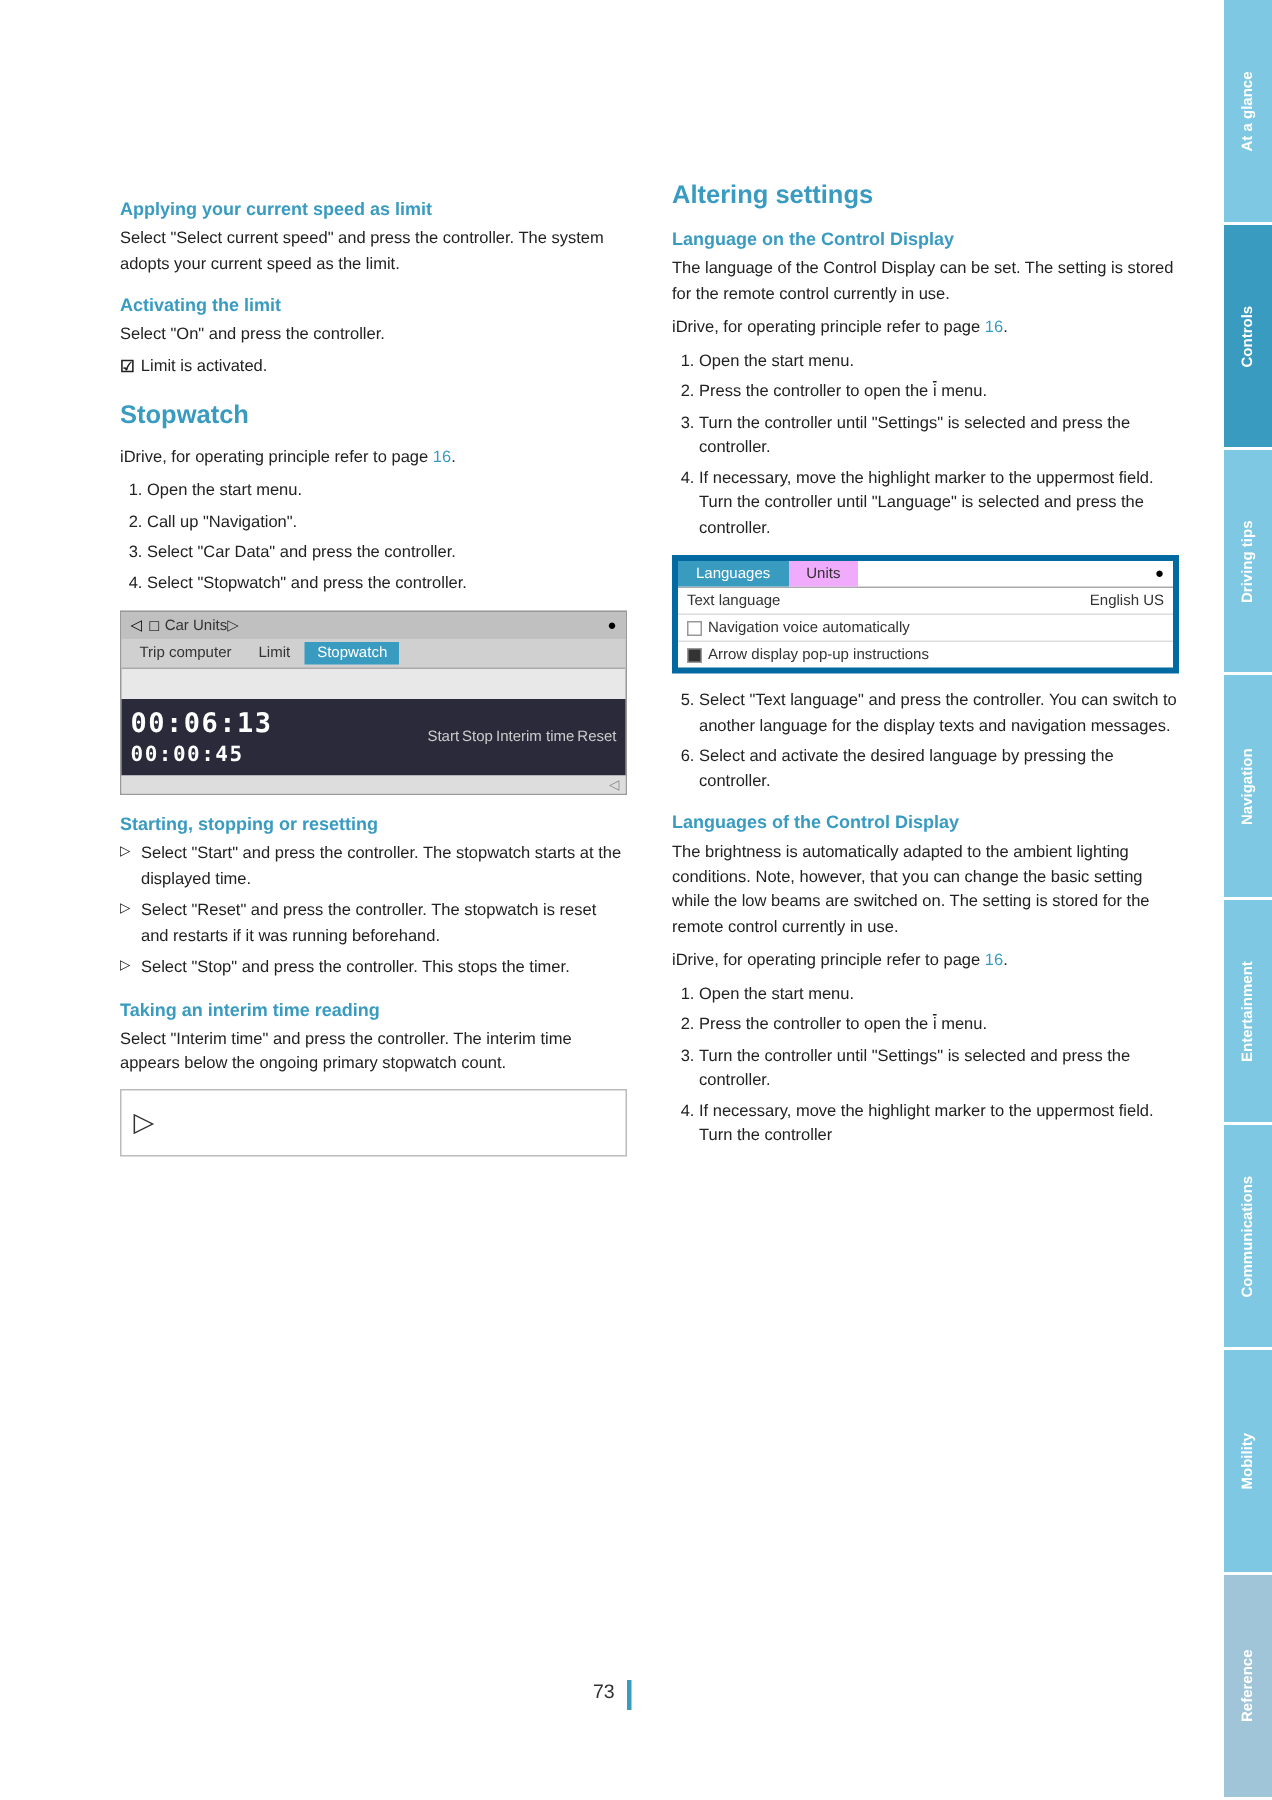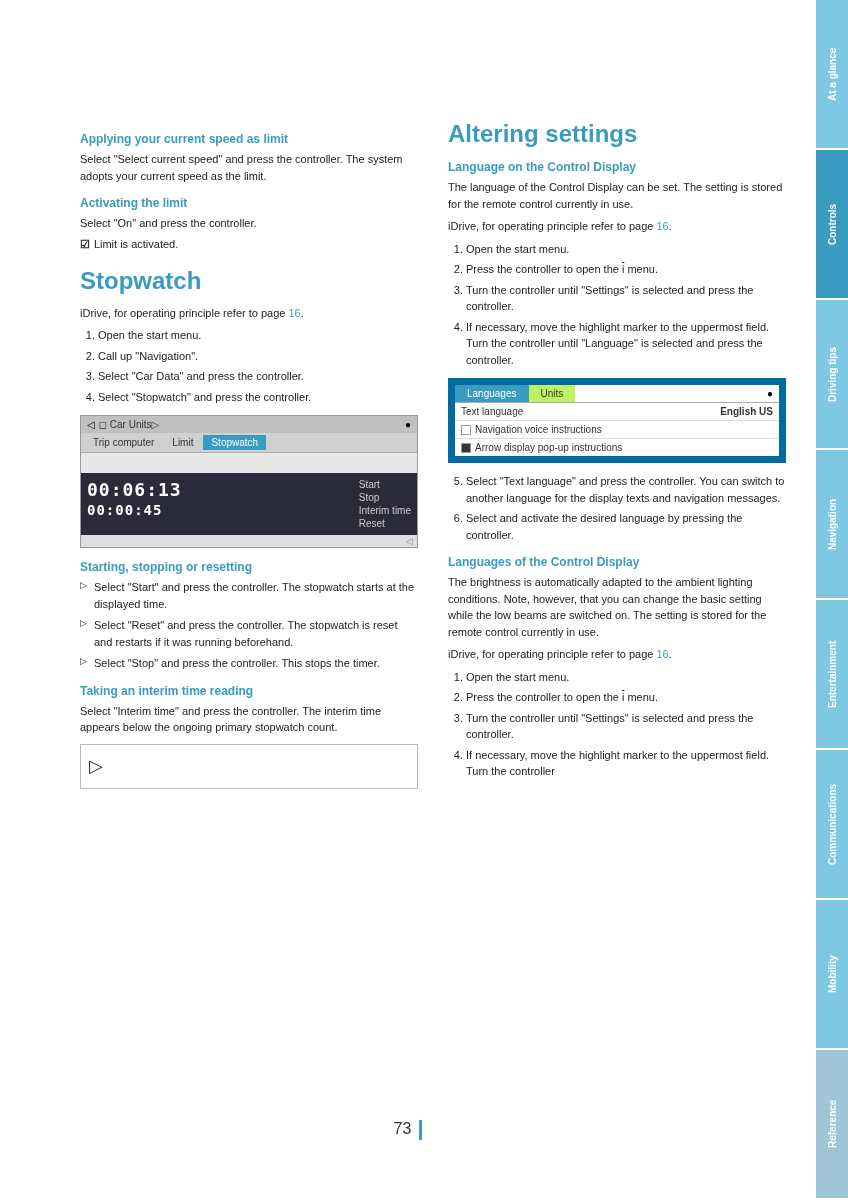--- a/index.html
+++ b/index.html
@@ -56,21 +56,21 @@
     }
     .sidebar-tab.active {
       background: #3a9bc1;
     }
     .sidebar-tab:last-child {
       background: #a0c4d8;
     }
 
     h2.section-title {
       color: #3a9bc1;
-      font-size: 24px;
+      font-size: 17px;
       font-weight: bold;
       margin-bottom: 10px;
     }
     h3.subsection-title {
       color: #3a9bc1;
       font-size: 12px;
       font-weight: bold;
       margin-bottom: 5px;
       margin-top: 12px;
     }
@@ -174,59 +174,60 @@
     }
     .sw-time {
       font-size: 18px;
       font-weight: bold;
       color: #fff;
       letter-spacing: 1px;
       font-family: monospace;
     }
     .sw-controls {
       display: flex;
-      flex-direction: column;
+      flex-direction: row;
       justify-content: center;
       gap: 2px;
       margin-left: auto;
+      align-items: center;
     }
     .sw-control-item {
       font-size: 10px;
       color: #ccc;
     }
     .sw-small-text {
       font-size: 9px;
       color: #888;
       text-align: right;
       padding: 1px 4px;
       background: #ddd;
     }
 
     
     .lang-table {
-      border: 7px solid #0369a1;
+      border: 4px solid #0369a1;
       margin: 10px 0;
       width: 100%;
       font-size: 10px;
     }
     .lang-table-header {
       display: flex;
       background: #fff;
       border-bottom: 1px solid #aaa;
     }
     .lang-tab-btn {
       padding: 3px 12px;
       font-size: 10px;
       background: #3a9bc1;
       color: #fff;
       border: none;
       cursor: pointer;
     }
     .lang-tab-btn.inactive {
-      background: #bef264;
+      background: #f0abfc;
       color: #333;
     }
     .lang-tab-star {
       margin-left: auto;
       padding: 3px 6px;
     }
     .lang-table-row {
       display: flex;
       padding: 3px 6px;
       border-bottom: 1px solid #ddd;
@@ -236,21 +237,20 @@
       border-bottom: none;
     }
     .lang-row-label {
       flex: 1;
       font-size: 10px;
       color: #333;
     }
     .lang-row-value {
       font-size: 10px;
       color: #333;
-      font-weight: bold;
     }
     .lang-checkbox {
       width: 10px;
       height: 10px;
       border: 1px solid #999;
       margin-right: 4px;
       display: inline-block;
     }
     .lang-checkbox.checked {
       background: #333;
@@ -272,21 +272,21 @@
       color: #333;
       min-width: 20px;
     }
     .page-footer {
       position: absolute;
       bottom: 60px;
       left: 0;
       right: 32px;
       display: flex;
       justify-content: center;
-      font-size: 16px;
+      font-size: 13px;
       color: #333;
       text-align: right;
     }
     .footer-line {
       width: 3px;
       height: 20px;
       background: #3a9bc1;
       margin-left: 8px;
     }
   </style>
@@ -385,21 +385,21 @@
           <button class="lang-tab-btn">Languages</button>
           <button class="lang-tab-btn inactive">Units</button>
           <span class="lang-tab-star">●</span>
         </div>
         <div class="lang-table-row">
           <span class="lang-row-label">Text language</span>
           <span class="lang-row-value">English US</span>
         </div>
         <div class="lang-table-row">
           <span class="lang-checkbox"></span>
-          <span class="lang-row-label">Navigation voice instructions</span>
+          <span class="lang-row-label">Navigation voice automatically</span>
         </div>
         <div class="lang-table-row">
           <span class="lang-checkbox checked"></span>
           <span class="lang-row-label">Arrow display pop-up instructions</span>
         </div>
       </div>
 
       <ol class="numbered-list" start="5">
         <li>Select "Text language" and press the controller. You can switch to another language for the display texts and navigation messages.</li>
         <li>Select and activate the desired language by pressing the controller.</li>

